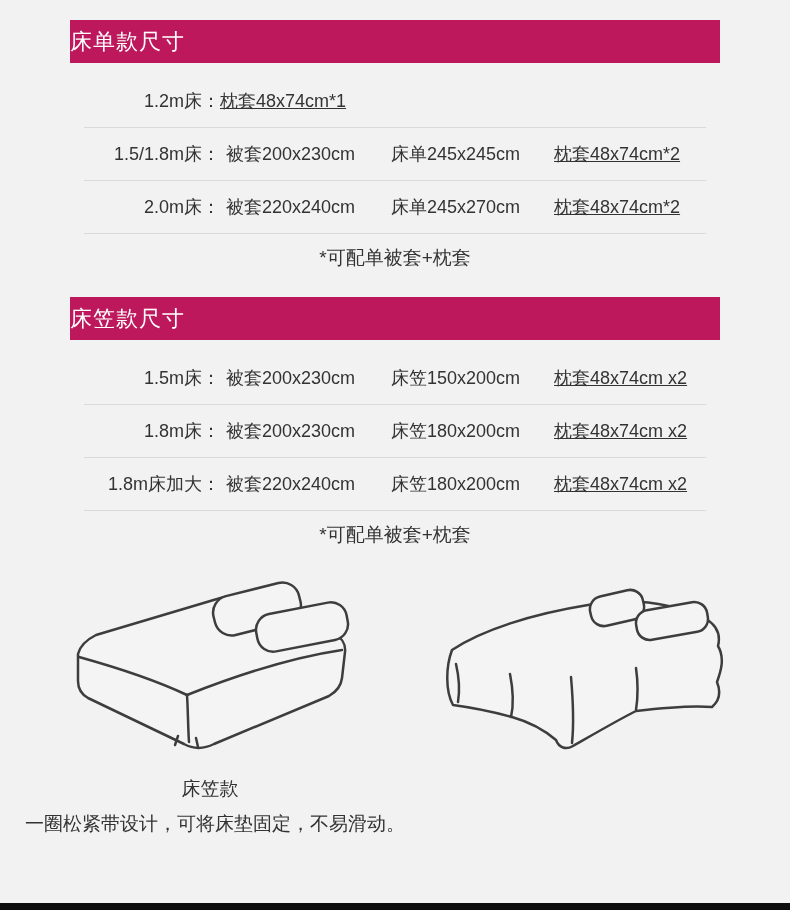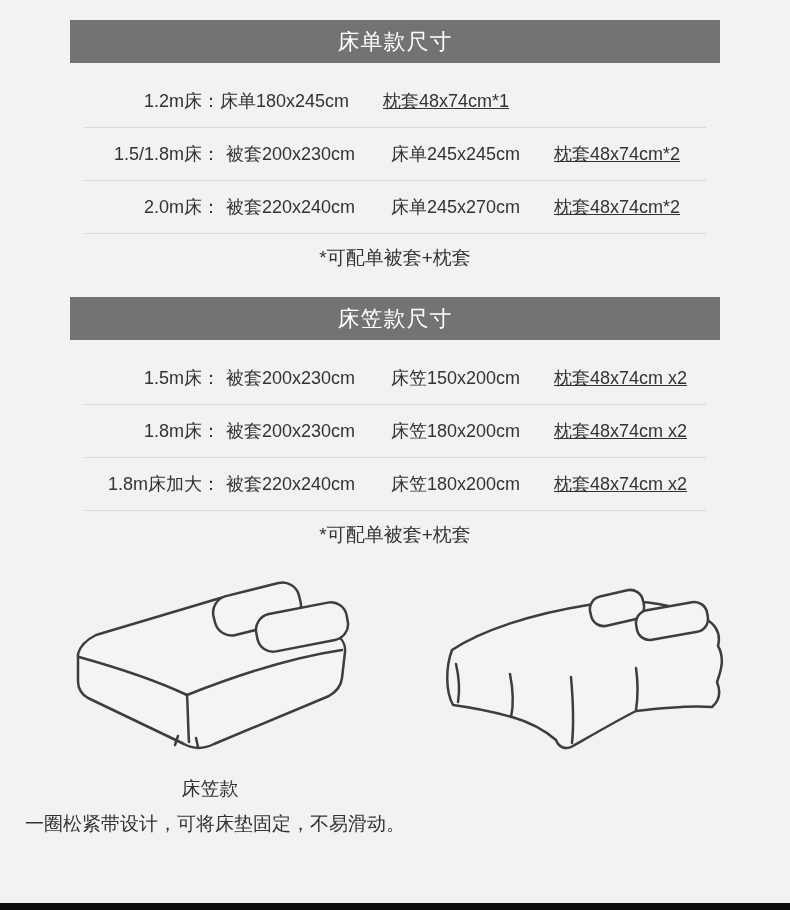--- a/index.html
+++ b/index.html
@@ -4,22 +4,22 @@
 <style>
   html,body{margin:0;padding:0;}
   .page{
     width:790px;height:910px;background:#f2f2f2;position:relative;overflow:hidden;
     font-family:"Liberation Sans","DejaVu Sans",sans-serif;color:#333;
   }
   .size-section{width:650px;margin:0 auto;}
   .s1{padding-top:20px;}
   .s2{margin-top:28px;}
   .header-bar{
-    height:43px;background:#737373;color:#ffffff;
-    display:flex;align-items:center;justify-content:center;
+    height:43px;background:#be185d;color:#ffffff;
+    display:flex;align-items:center;
     font-size:22px;letter-spacing:1px;
   }
   .rows{padding-top:12px;}
   .s2 .rows{}
   .trow{
     display:flex;align-items:center;height:52px;margin:0 14px;
     border-bottom:1px solid #dadada;font-size:18px;white-space:nowrap;
   }
   .c1{width:136px;text-align:right;}
   .c2{width:165px;margin-left:6px;}
@@ -40,21 +40,20 @@
 
 <div class="page">
 
   <section class="size-section s1">
     <div class="header-bar">
       <span>床单款尺寸</span>
     </div>
     <div class="rows">
       <div class="trow">
         <span class="c1">1.2m床：</span>
-        <span class="c3">床单180x245cm</span>
         <span class="c4">枕套48x74cm*1</span>
       </div>
       <div class="trow">
         <span class="c1">1.5/1.8m床：</span>
         <span class="c2">被套200x230cm</span>
         <span class="c3">床单245x245cm</span>
         <span class="c4">枕套48x74cm*2</span>
       </div>
       <div class="trow">
         <span class="c1">2.0m床：</span>

